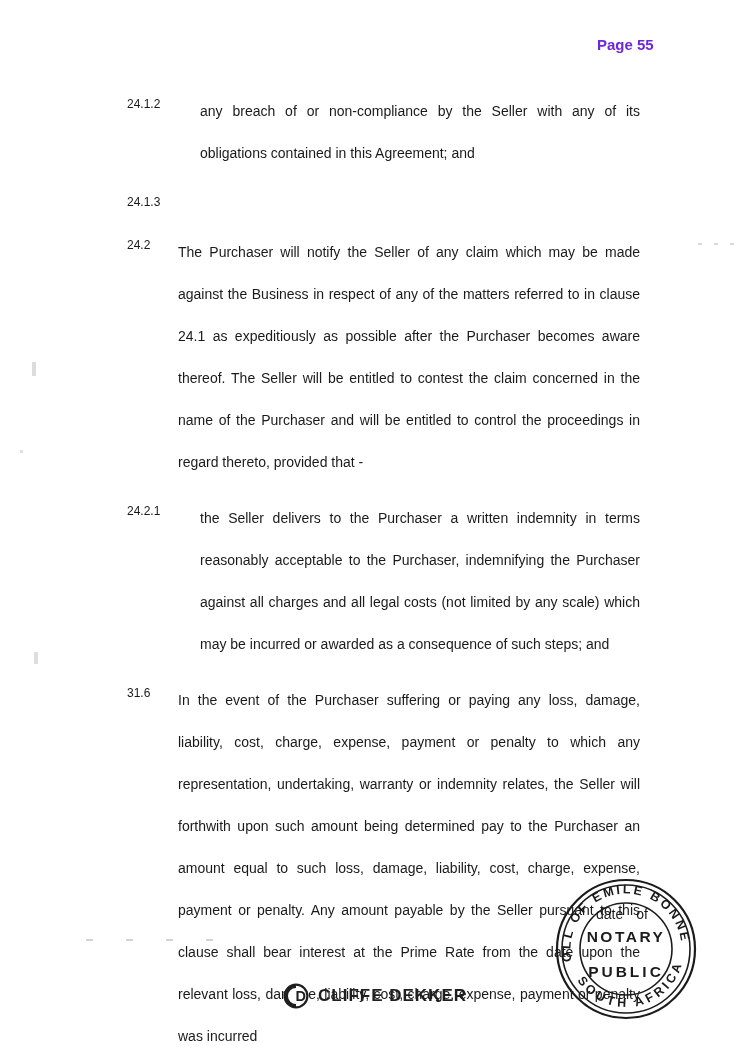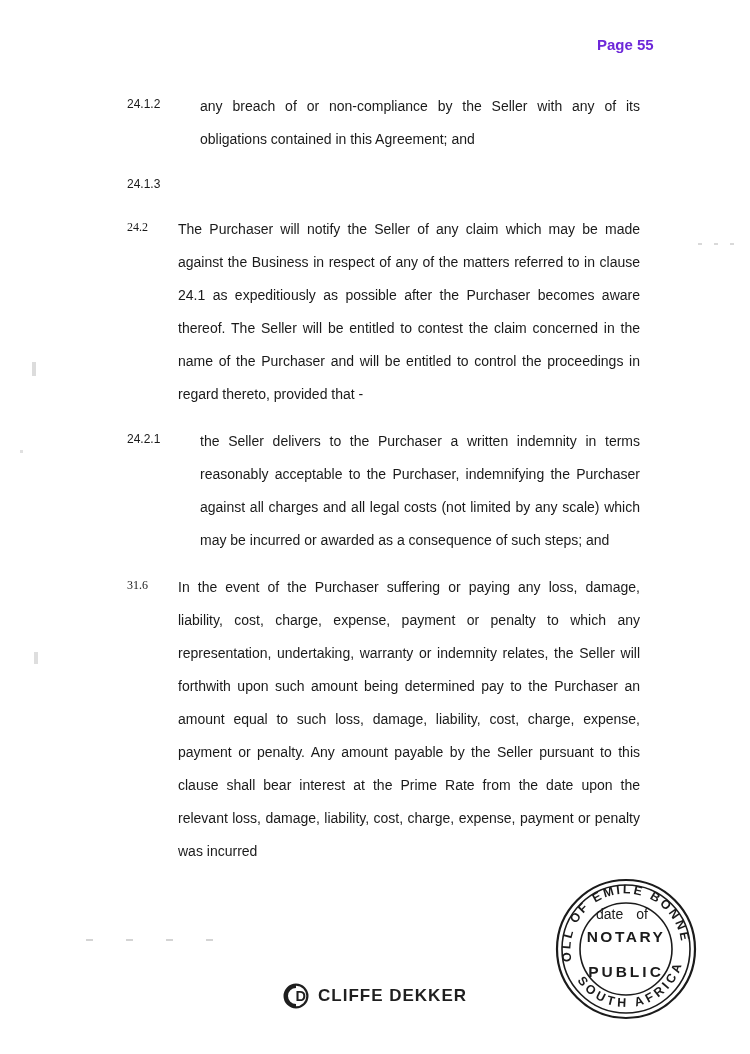--- a/index.html
+++ b/index.html
@@ -13,25 +13,25 @@
   }
   .page-num {
     position:absolute; top:36px; left:597px;
     font-size:15px; font-weight:bold; color:#6d28d9;
   }
   .content {
     position:absolute; top:90px; left:127px; width:513px;
   }
   .clause { display:flex; margin-bottom:14px; }
   .clause .num { flex-shrink:0; font-size:12px; line-height:29px; color:#1a1a1a; }
-  .lvl2 .num { width:51px;font-family:Liberation Serif, serif; }
+  .lvl2 .num { width:51px; }
   .lvl3 .num { width:73px; }
   .lvl4 .num { width:85px; }
   .clause .txt {
-    flex:1; text-align:justify; font-size:14px; line-height:33px; color:#1a1a1a;
+    flex:1; text-align:justify; font-size:14px; line-height:42px; color:#1a1a1a;
   }
   
   .stamp {
     position:absolute; left:551px; top:874px; width:150px; height:150px;
     pointer-events:none;
   }
   .stamp svg text { fill:#1b1b1b; }
   .stamp-fragment {
     position:absolute; left:596px; top:906px;
     font-size:14px; color:#1a1a1a; word-spacing:9px;

